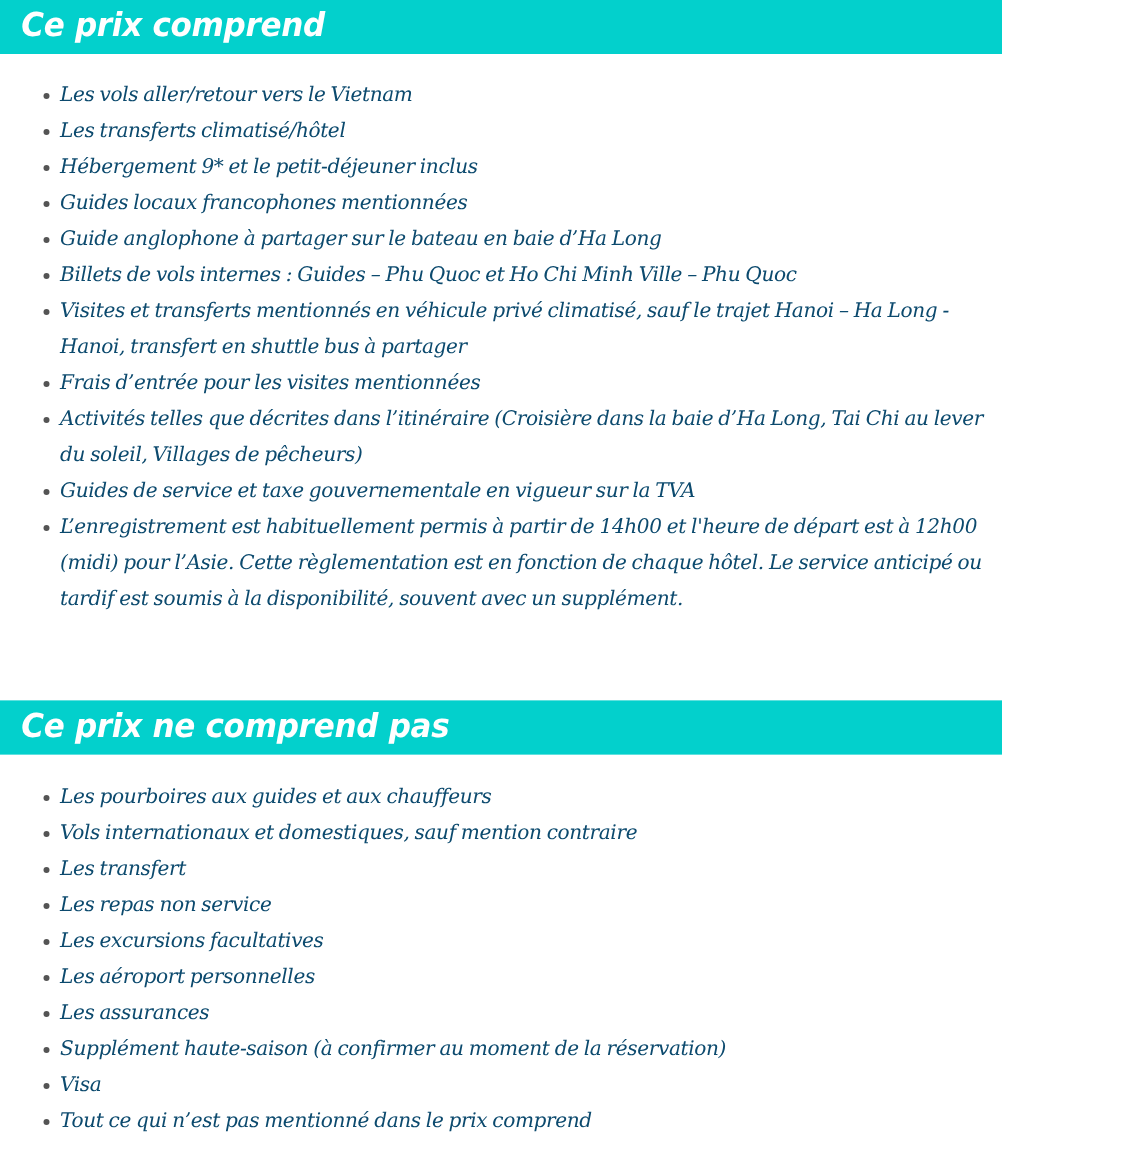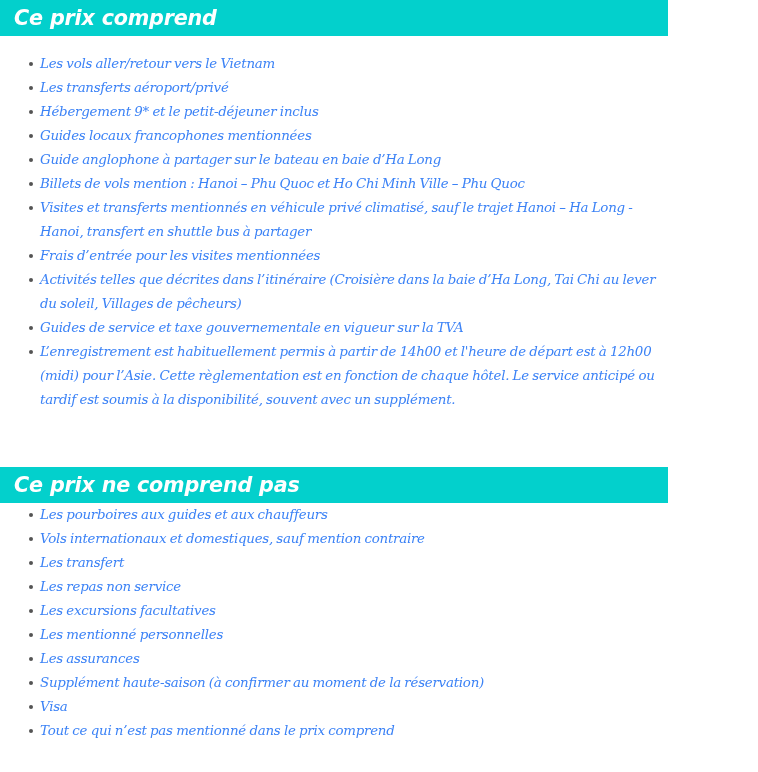--- a/index.html
+++ b/index.html
@@ -44,21 +44,21 @@
   }
 
   
   ul.bullets {
     list-style: none;
     margin: 0;
     padding: 0;
   }
   ul.bullets li {
     position: relative;
-    color: #3b82f6;
+    color: #0c4a6e;
     font-family: "DejaVu Serif", "Liberation Serif", serif;
     font-style: italic;
     font-size: 13.4px;
     line-height: 24px;
     padding-left: 40px;
     padding-right: 0px;
     margin: 0;
     text-align: left;
     letter-spacing: -0.25px;
     word-spacing: -0.6px;
@@ -80,60 +80,61 @@
   #list-included li {
     max-width: 718px;
   }
 
   
   .section-gap {
     height: 55px;
   }
 
   #list-excluded {
+    padding-top: 17px;
   }
   #list-excluded li {
     max-width: 700px;
   }
 </style>
 </head>
 <body>
 
 <div class="page">
 
   <div class="header-wrap">
     <div class="section-header">Ce prix comprend</div>
   </div>
 
   <ul class="bullets" id="list-included">
     <li><span class="bullet-dot"></span><span>Les vols aller/retour vers le Vietnam</span></li>
-    <li><span class="bullet-dot"></span><span>Les transferts aéroport/privé</span></li>
+    <li><span class="bullet-dot"></span><span>Les transferts climatisé/hôtel</span></li>
     <li><span class="bullet-dot"></span><span>Hébergement 9* et le petit-déjeuner inclus</span></li>
     <li><span class="bullet-dot"></span><span>Guides locaux francophones mentionnées</span></li>
     <li><span class="bullet-dot"></span><span>Guide anglophone à partager sur le bateau en baie d’Ha Long</span></li>
-    <li><span class="bullet-dot"></span><span>Billets de vols mention : Hanoi – Phu Quoc et Ho Chi Minh Ville – Phu Quoc</span></li>
+    <li><span class="bullet-dot"></span><span>Billets de vols internes : Guides – Phu Quoc et Ho Chi Minh Ville – Phu Quoc</span></li>
     <li><span class="bullet-dot"></span><span>Visites et transferts mentionnés en véhicule privé climatisé, sauf le trajet Hanoi – Ha Long - Hanoi, transfert en shuttle bus à partager</span></li>
     <li><span class="bullet-dot"></span><span>Frais d’entrée pour les visites mentionnées</span></li>
     <li><span class="bullet-dot"></span><span>Activités telles que décrites dans l’itinéraire (Croisière dans la baie d’Ha Long, Tai Chi au lever du soleil, Villages de pêcheurs)</span></li>
     <li><span class="bullet-dot"></span><span>Guides de service et taxe gouvernementale en vigueur sur la TVA</span></li>
     <li><span class="bullet-dot"></span><span>L’enregistrement est habituellement permis à partir de 14h00 et l'heure de départ est à 12h00 (midi) pour l’Asie. Cette règlementation est en fonction de chaque hôtel. Le service anticipé ou tardif est soumis à la disponibilité, souvent avec un supplément.</span></li>
   </ul>
 
   <div class="section-gap"></div>
 
   <div class="header-wrap">
     <div class="section-header">Ce prix ne comprend pas</div>
   </div>
 
   <ul class="bullets" id="list-excluded">
     <li><span class="bullet-dot"></span><span>Les pourboires aux guides et aux chauffeurs</span></li>
     <li><span class="bullet-dot"></span><span>Vols internationaux et domestiques, sauf mention contraire</span></li>
     <li><span class="bullet-dot"></span><span>Les transfert</span></li>
     <li><span class="bullet-dot"></span><span>Les repas non service</span></li>
     <li><span class="bullet-dot"></span><span>Les excursions facultatives</span></li>
-    <li><span class="bullet-dot"></span><span>Les mentionné personnelles</span></li>
+    <li><span class="bullet-dot"></span><span>Les aéroport personnelles</span></li>
     <li><span class="bullet-dot"></span><span>Les assurances</span></li>
     <li><span class="bullet-dot"></span><span>Supplément haute-saison (à confirmer au moment de la réservation)</span></li>
     <li><span class="bullet-dot"></span><span>Visa</span></li>
     <li><span class="bullet-dot"></span><span>Tout ce qui n’est pas mentionné dans le prix comprend</span></li>
   </ul>
 
 </div>
 
 </body></html>

